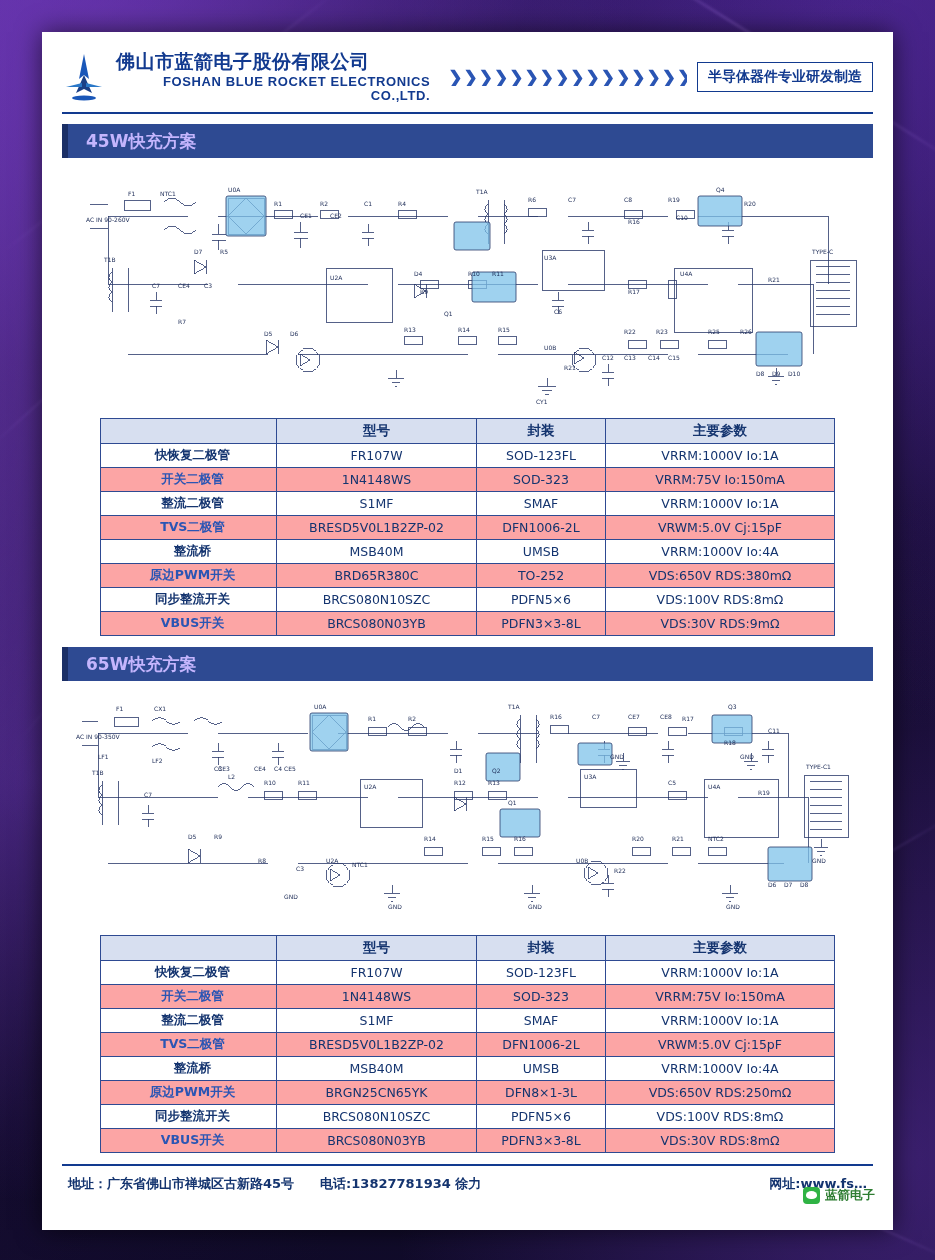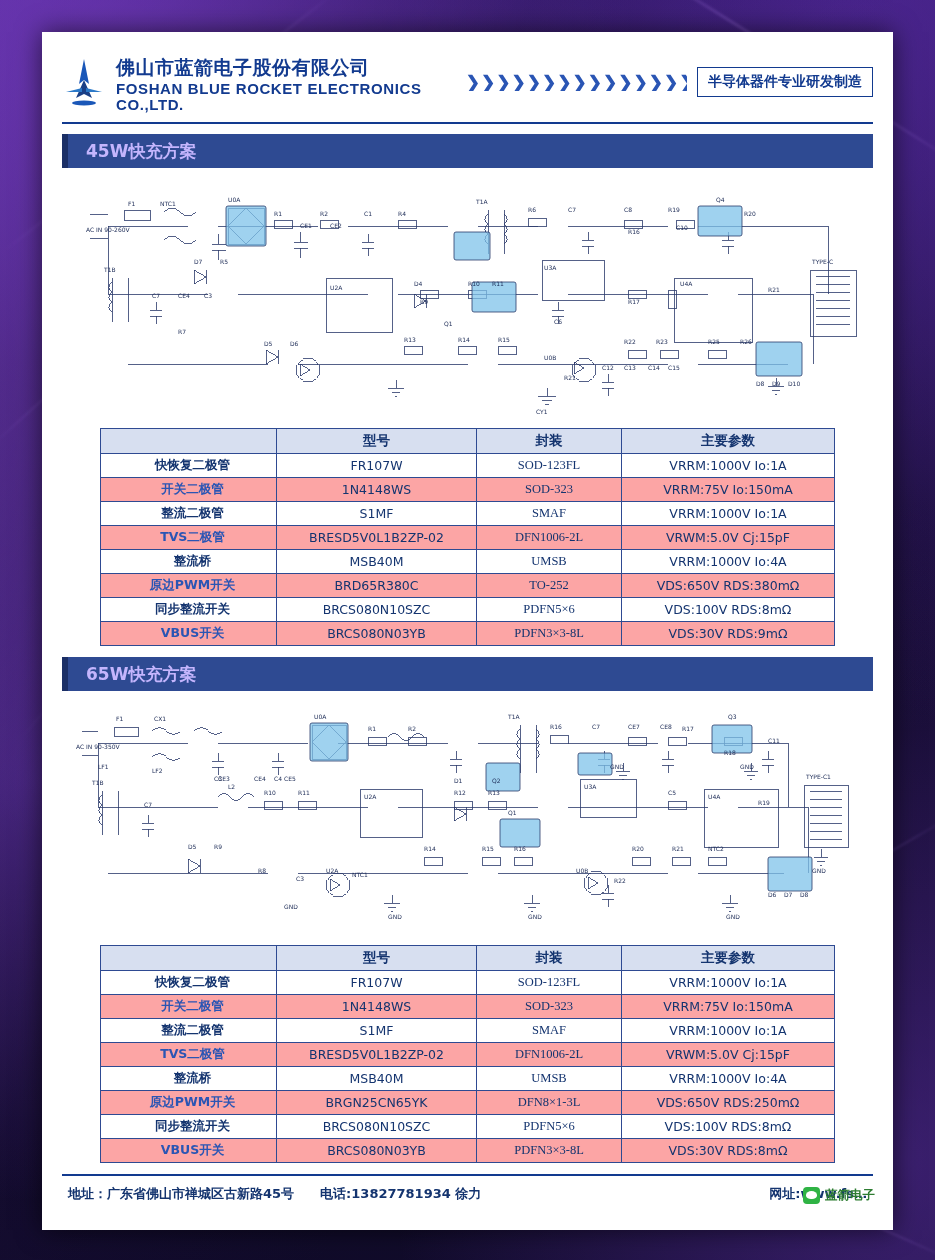--- a/index.html
+++ b/index.html
@@ -34,27 +34,27 @@
     left:42px; top:32px;
     width:851px; height:1198px;
     background:#ffffff;
     box-shadow: 0 0 24px rgba(0,0,0,.6);
   }
   .inner { padding: 14px 18px 0 18px; }
 
   
   .hdr { display:flex; align-items:center; gap:10px; padding: 6px 2px 10px 2px; }
   .logo-mark { width:44px; height:48px; position:relative; flex:0 0 auto; }
-  .company { line-height:1.05;margin-top:6px; }
+  .company { line-height:1.05; }
   .company .cn {
     font-size:19px; font-weight:bold; color:#123a8f; letter-spacing:.5px;
     font-family:"DejaVu Sans","Liberation Sans",sans-serif;
   }
   .company .en {
-    font-size:15px; color:#123a8f; letter-spacing:.6px; margin-top:3px; font-weight:bold;
+    font-size:13px; color:#123a8f; letter-spacing:.6px; margin-top:3px; font-weight:bold;text-align:right;
   }
   .chevrons { flex:1 1 auto; display:flex; align-items:center; gap:1px; padding:0 8px; overflow:hidden; }
   .chev { color:#2a55b4; font-size:17px; font-weight:bold; line-height:1; }
   .tagline {
     border:1px solid #123a8f; color:#123a8f; font-weight:bold;
     font-size:14px; padding:5px 10px; white-space:nowrap;
     font-family:"DejaVu Sans","Liberation Sans",sans-serif;
   }
   .rule { height:2px; background:#123a8f; margin:0 2px 10px 2px; }
 
@@ -79,21 +79,21 @@
   }
   table.spec th, table.spec td {
     border:1px solid #2e4a92; padding:3px 4px; text-align:center;
     font-size:12.5px; color:#14346f; height:23px;
   }
   table.spec thead th { background:#d7dff0; font-weight:bold; font-size:13.5px; }
   table.spec td.cat { font-weight:bold; width:176px;padding-left:12px; }
   table.spec tr.alt td { background:#fca5a5; }
   table.spec tr.alt td.cat { color:#2a55b4; }
   table.spec td.model { width:200px; }
-  table.spec td.pkg { width:145px;font-family:Liberation Serif, serif; }
+  table.spec td.pkg { width:129px; }
 
   
   .footer {
     border-top:2px solid #123a8f; margin: 4px 2px 0 2px;
     display:flex; align-items:flex-end; gap:26px;
     padding:9px 6px 0 6px; font-size:13px; color:#14346f; font-weight:bold;
     font-family:"DejaVu Sans","Liberation Sans",sans-serif;
   }
   .footer .spacer { flex:1 1 auto; }
   

